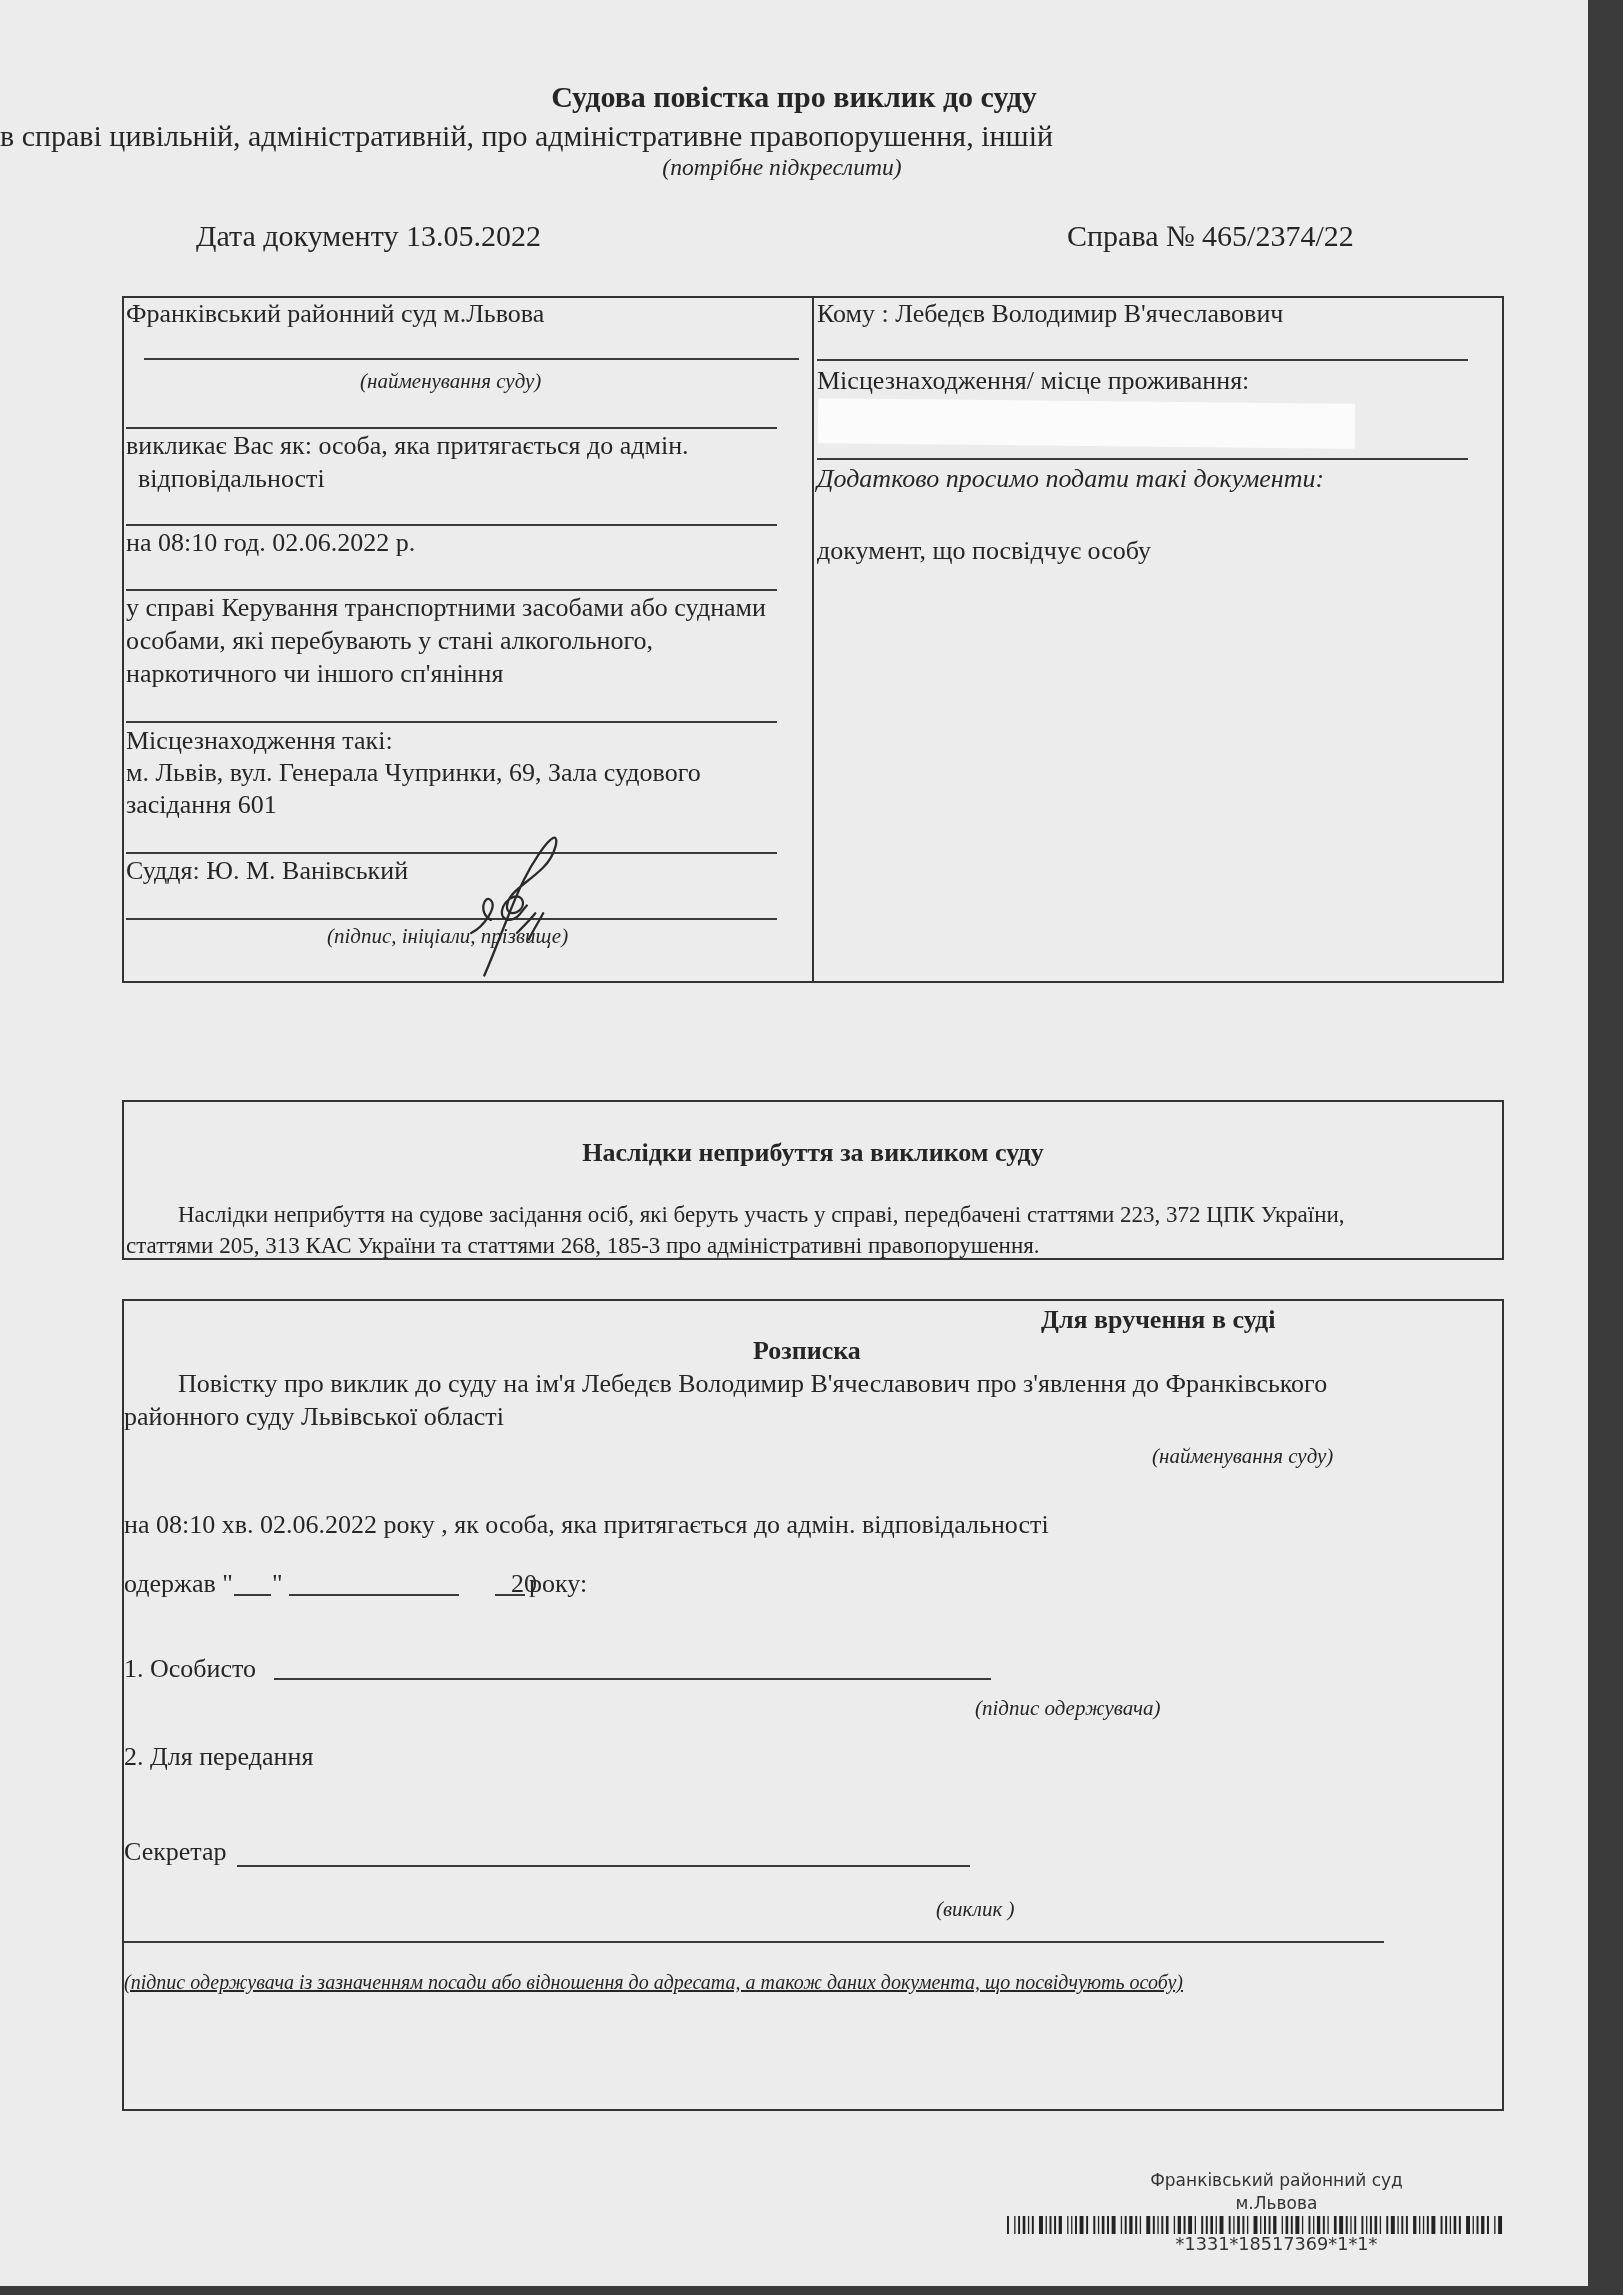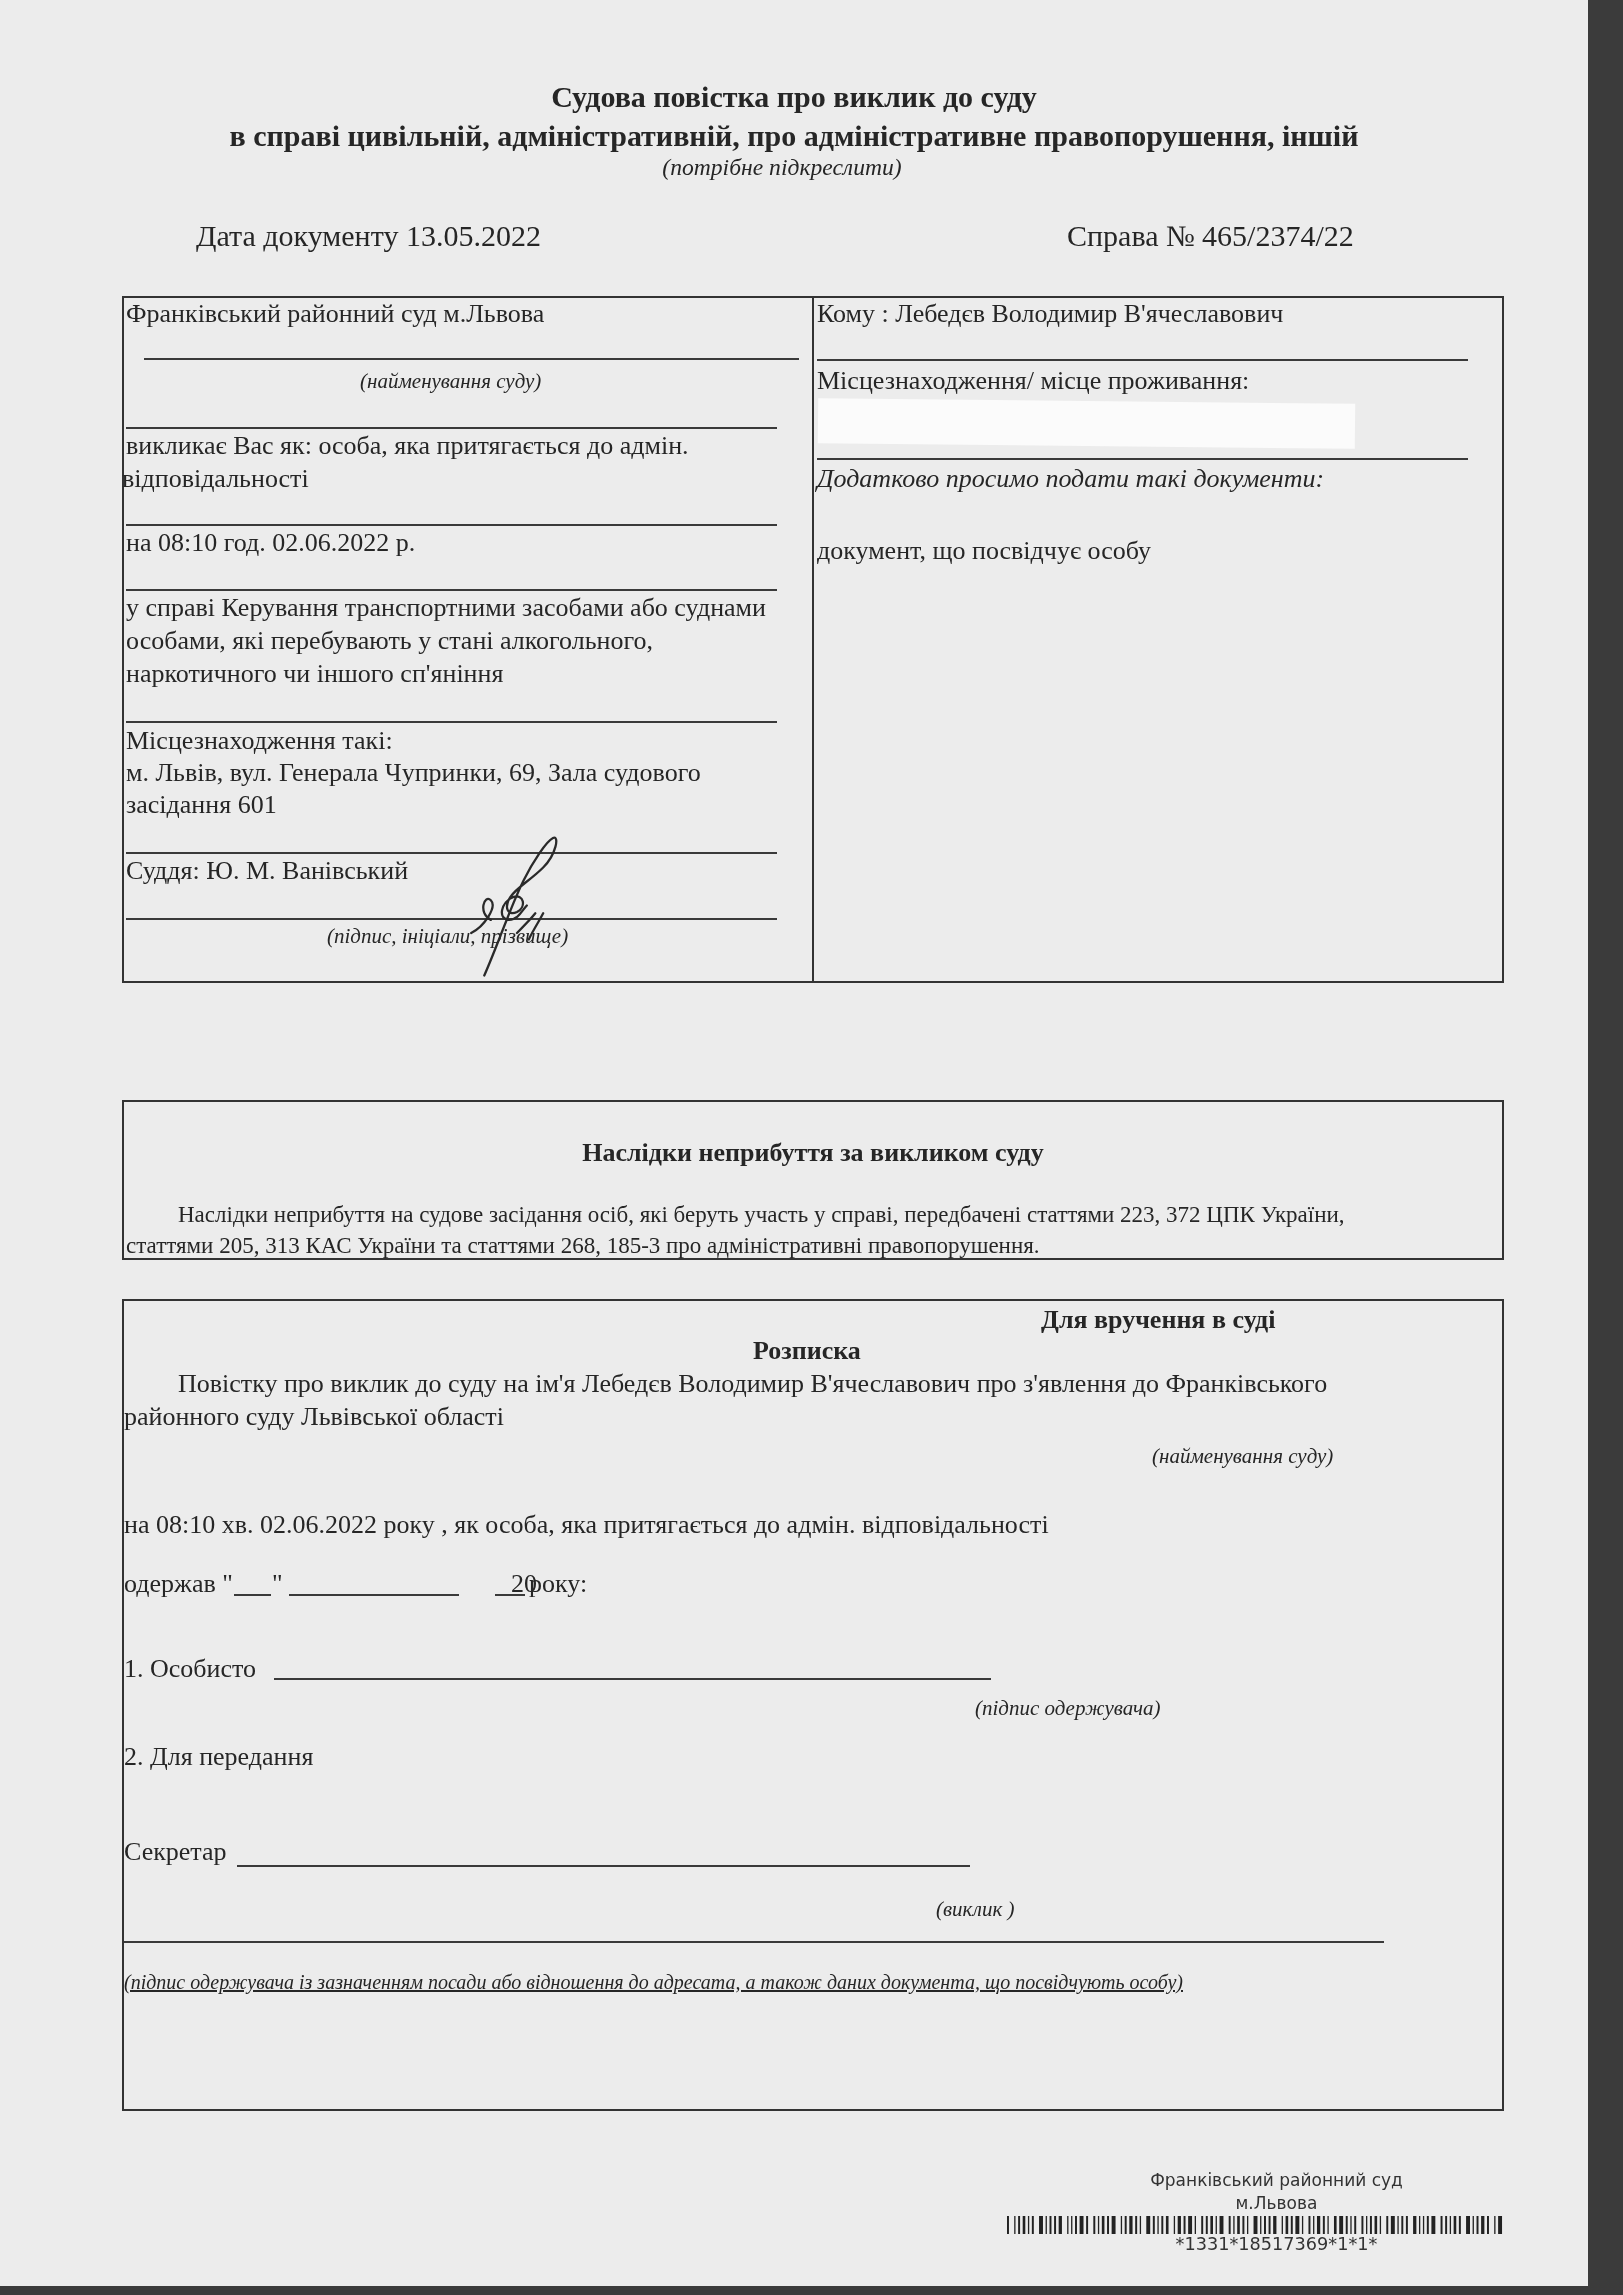--- a/index.html
+++ b/index.html
@@ -16,21 +16,21 @@
   .abs { position: absolute; }
   .t { font-size: 26px; line-height: 1.25; white-space: nowrap; }
   .ital { font-style: italic; font-size: 21px; }
   .bold { font-weight: bold; }
   .hline { position: absolute; height: 0; border-top: 2px solid #3a3a3a; }
   .box { position: absolute; border: 2px solid #333; box-sizing: border-box; }
   .vline { position: absolute; width: 0; border-left: 2px solid #333; }
 
   
   #title1 { left: 0; width: 1588px; top: 80px; text-align: center; font-size: 30px; font-weight: bold; }
-  #title2 { left: 0; width: 1588px; top: 119px; text-align: center; font-size: 30px; font-weight: bold; }
+  #title2 { left: 0; width: 1588px; top: 119px; text-align: left; font-size: 30px; font-weight: normal; }
   #title3 { left: 0; width: 1564px; top: 154px; text-align: center; font-style: italic; font-size: 23.6px; }
   #docdate { left: 196px; top: 219px; font-size: 30px; }
   #caseno { left: 1067px; top: 219px; font-size: 30px; }
 
   
   #box1 { left: 122px; top: 296px; width: 1382px; height: 687px; }
   #vdiv { left: 812px; top: 296px; height: 687px; }
 
   .redact { position: absolute; left: 818px; top: 401px; width: 537px; height: 45px; background: #fbfbfb; transform: rotate(0.6deg); }
 
@@ -64,21 +64,21 @@
   <div id="caseno" class="abs">Справа №  465/2374/22</div>
 
   <div id="box1" class="box"></div>
   <div id="vdiv" class="vline"></div>
 
   <div class="abs t" style="left:126px;top:298px;">Франківський районний суд м.Львова</div>
   <div class="hline" style="left:144px;top:358px;width:655px;"></div>
   <div class="abs t ital" style="left:360px;top:368px;">(найменування суду)</div>
   <div class="hline" style="left:126px;top:427px;width:651px;"></div>
   <div class="abs t" style="left:126px;top:430px;">викликає Вас як:  особа, яка притягається до адмін.</div>
-  <div class="abs t" style="left:122px;top:463px;">відповідальності</div>
+  <div class="abs t" style="left:138px;top:463px;">відповідальності</div>
   <div class="hline" style="left:126px;top:524px;width:651px;"></div>
   <div class="abs t" style="left:126px;top:527px;">на 08:10 год. 02.06.2022 р.</div>
   <div class="hline" style="left:126px;top:589px;width:651px;"></div>
   <div class="abs t" style="left:126px;top:592px;">у справі Керування транспортними засобами або суднами</div>
   <div class="abs t" style="left:126px;top:625px;">особами, які перебувають у стані алкогольного,</div>
   <div class="abs t" style="left:126px;top:658px;">наркотичного чи іншого сп'яніння</div>
   <div class="hline" style="left:126px;top:721px;width:651px;"></div>
   <div class="abs t" style="left:126px;top:725px;">Місцезнаходження такі:</div>
   <div class="abs t" style="left:126px;top:757px;">м. Львів, вул. Генерала Чупринки, 69, Зала судового</div>
   <div class="abs t" style="left:126px;top:789px;">засідання 601</div>

